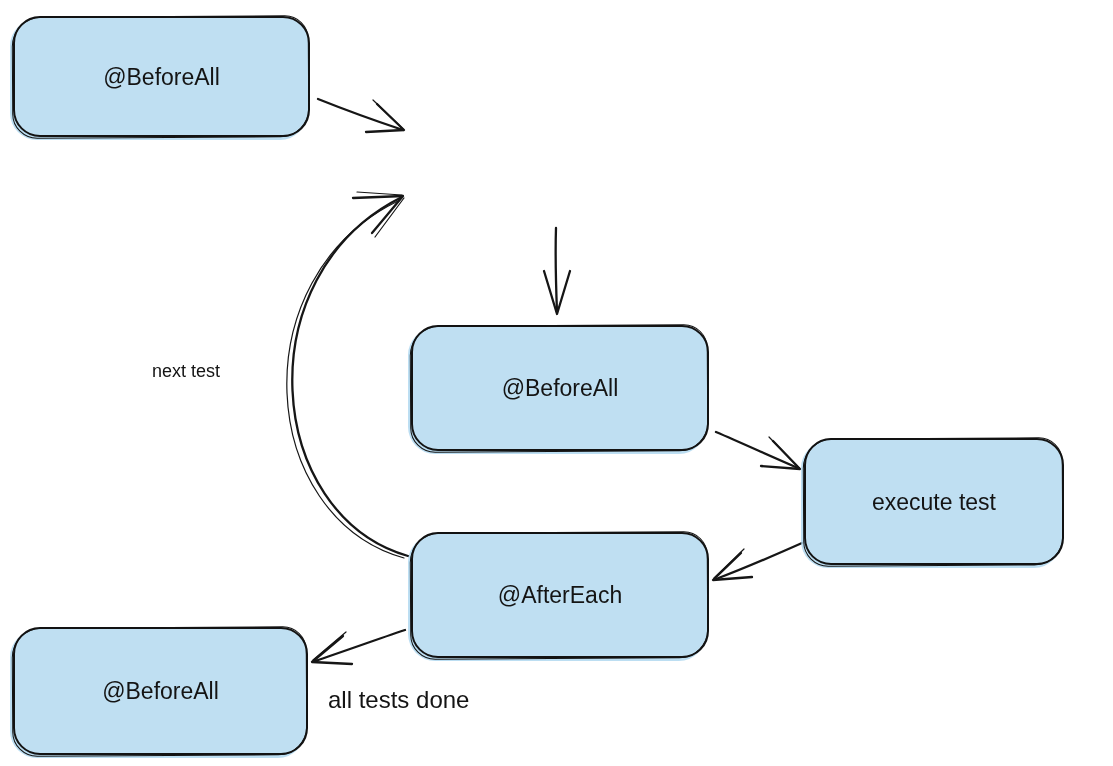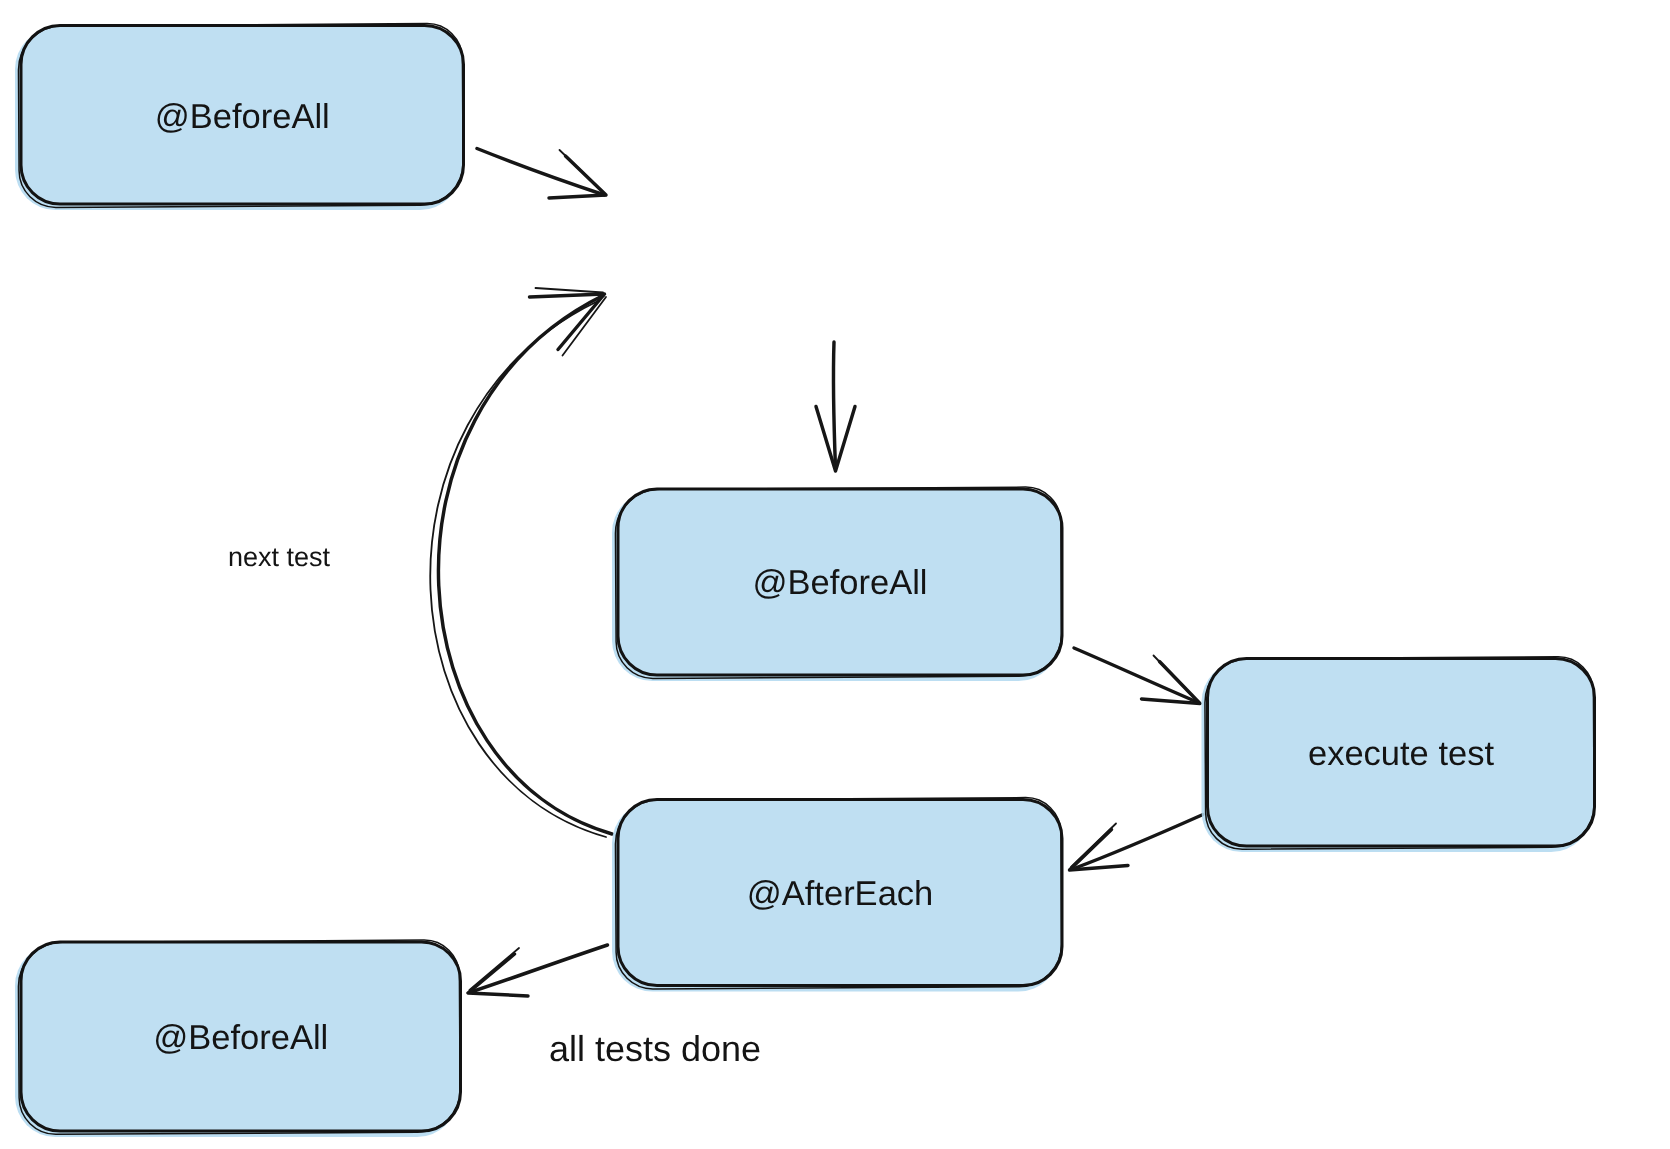--- a/index.html
+++ b/index.html
@@ -52,21 +52,21 @@
     white-space: pre-line;
     padding: 0 14px;
   }
   .edge-label {
     position: absolute;
     color: #141414;
     font-size: 18px;
     white-space: nowrap;
   }
   #label-next-test { left: 152px; top: 361px; }
-  #label-all-tests-done { left: 328px; top: 686px; font-size: 24px; margin-left: 38px; }
+  #label-all-tests-done { left: 328px; top: 686px; font-size: 24px; }
 
   #node-beforeall  { left: 13px;  top: 16px;  width: 297px; height: 121px; }
   #node-construct  { left: 413px; top: 90px;  width: 298px; height: 126px; }
   #node-beforeeach { left: 411px; top: 325px; width: 298px; height: 126px; }
   #node-execute    { left: 804px; top: 438px; width: 260px; height: 127px; }
   #node-aftereach  { left: 411px; top: 532px; width: 298px; height: 126px; }
   #node-afterall   { left: 13px;  top: 627px; width: 295px; height: 128px; }
 
   .ink {
     fill: none;

